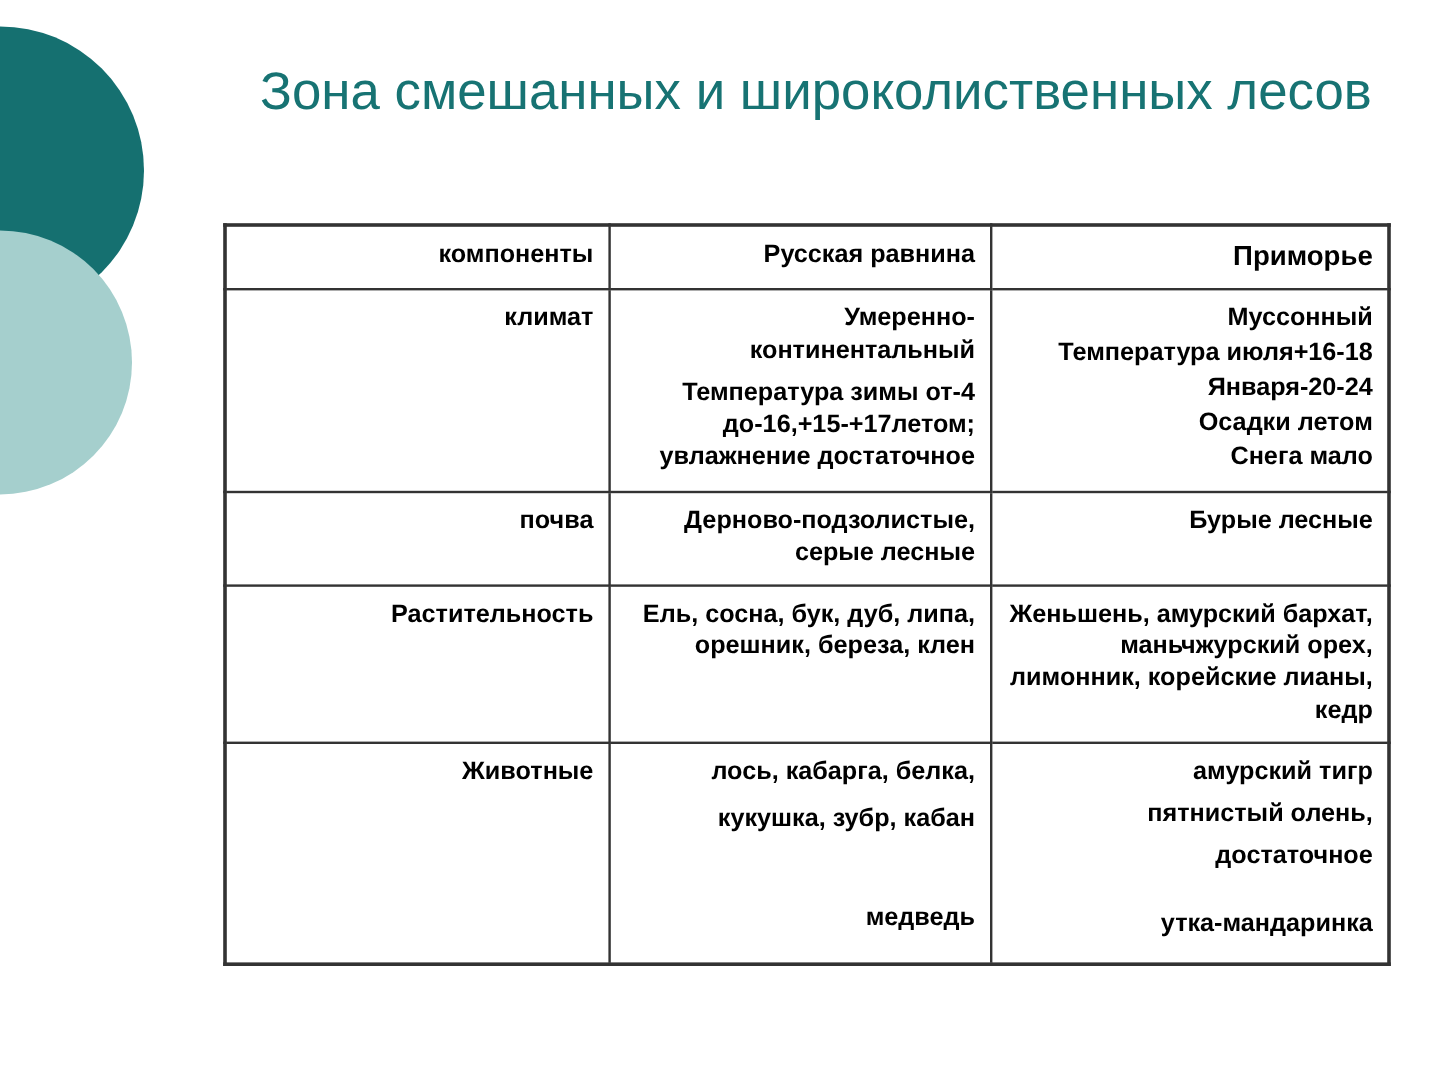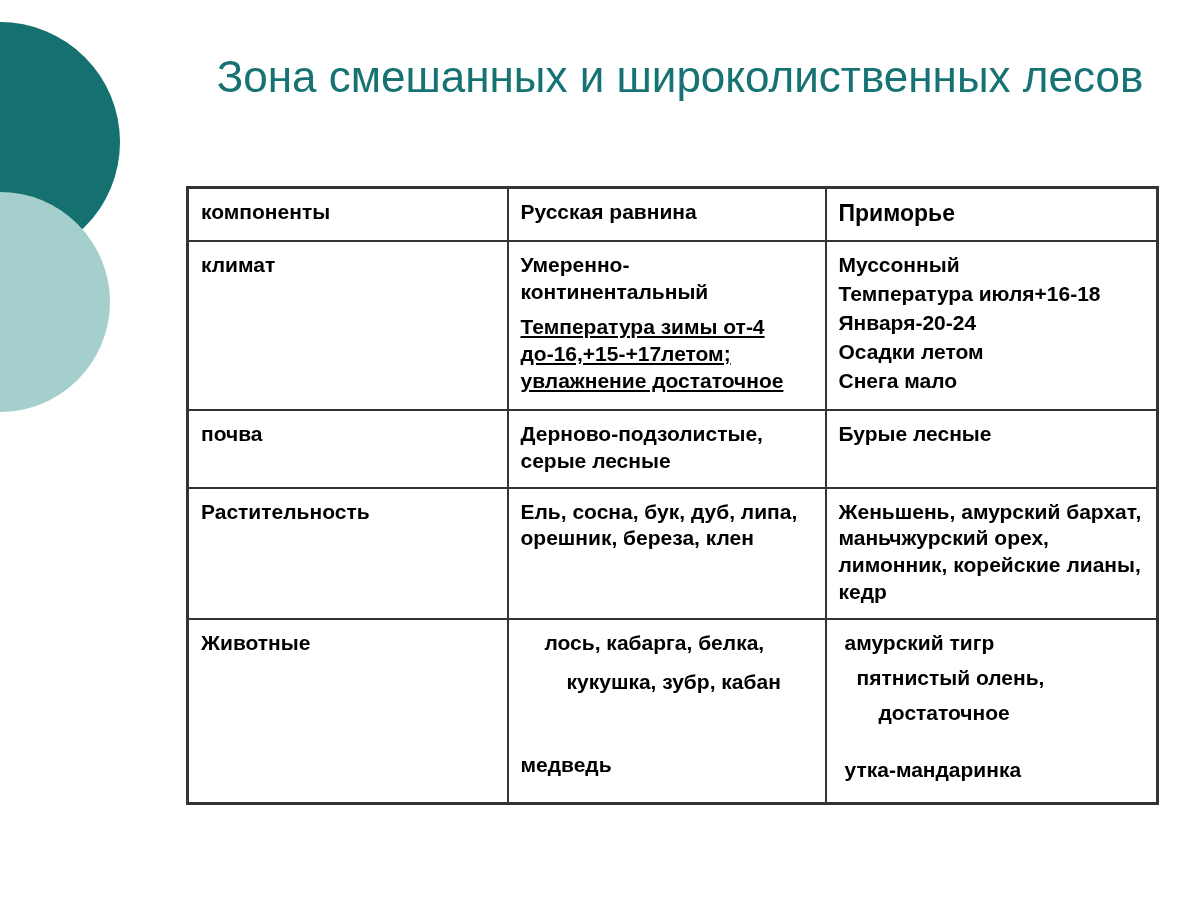--- a/index.html
+++ b/index.html
@@ -54,20 +54,21 @@
     line-height: 1.32;
     font-weight: normal;
     margin: 0;
   }
 
   .table-wrap {
     position: absolute;
     top: 186px;
     left: 186px;
     width: 970px;
+    text-align: right;
   }
 
   table.main {
     border-collapse: collapse;
     width: 970px;
     table-layout: fixed;
     border: 3px solid #333333;
   }
   table.main td {
     border: 2px solid #333333;
@@ -82,21 +83,21 @@
   col.c2 { width: 318px; }
   col.c3 { width: 332px; }
 
   .teal { color: #17696b; }
   .hdr td { font-size: 20px; }
   .hdr .h3 { font-size: 23px; }
 
   .big { font-size: 26px; }
 
   p.l { margin: 0 0 2px 0; }
-  p.l.gap { margin-top: 8px; text-decoration: underline; }
+  p.l.gap { margin-top: 8px; }
 
   
   .animals-cell {
     position: relative;
     height: 160px;
   }
   .an-line { margin: 0; }
   .an-1 { margin-left: 24px; }
   .an-2 { margin-left: 46px; margin-top: 12px; }
   .an-3 { margin-top: 56px; }

